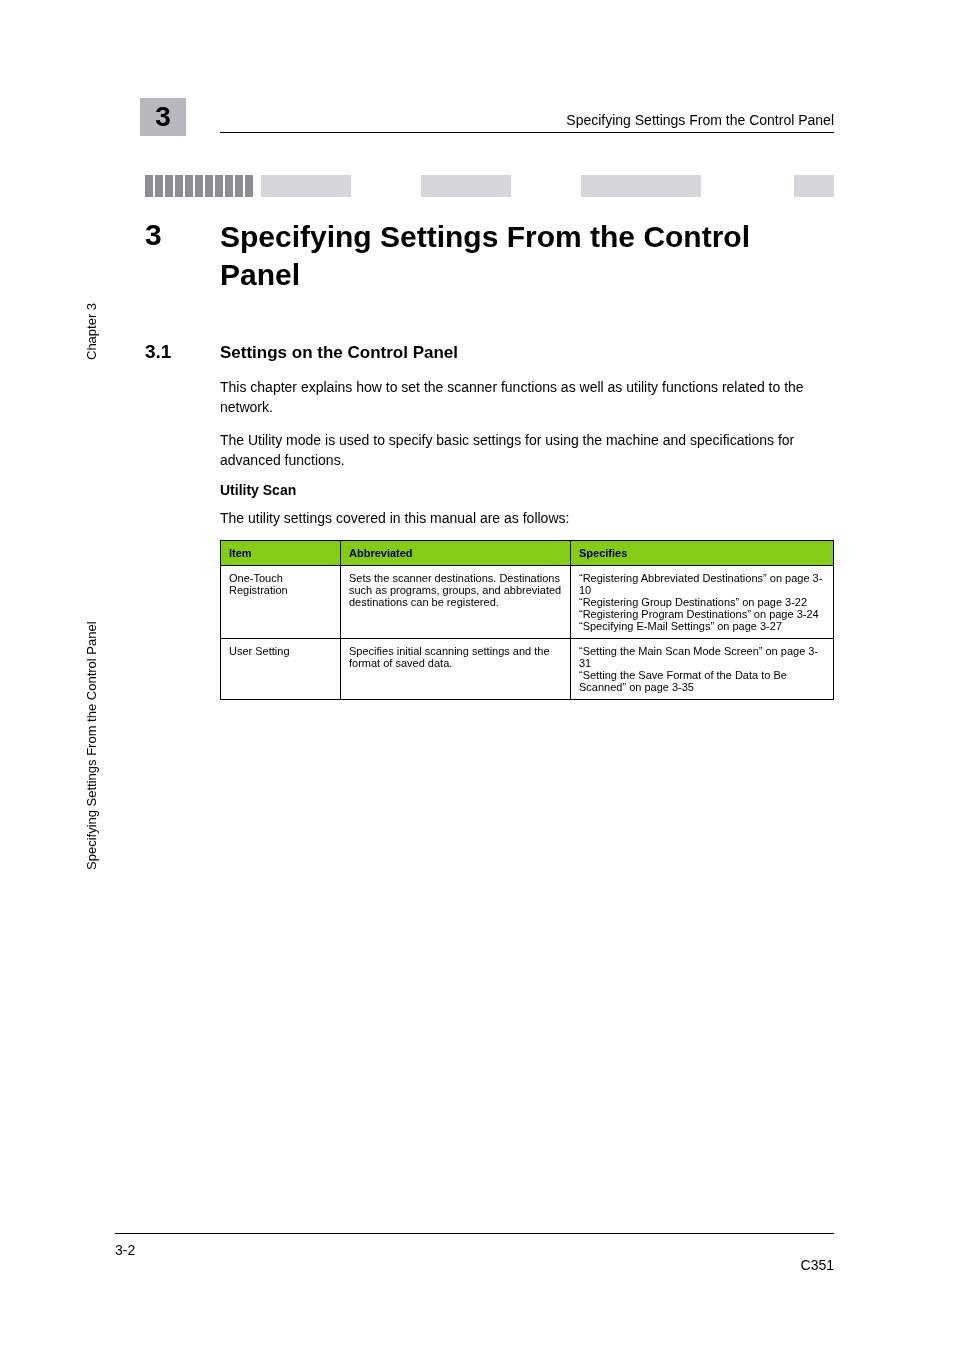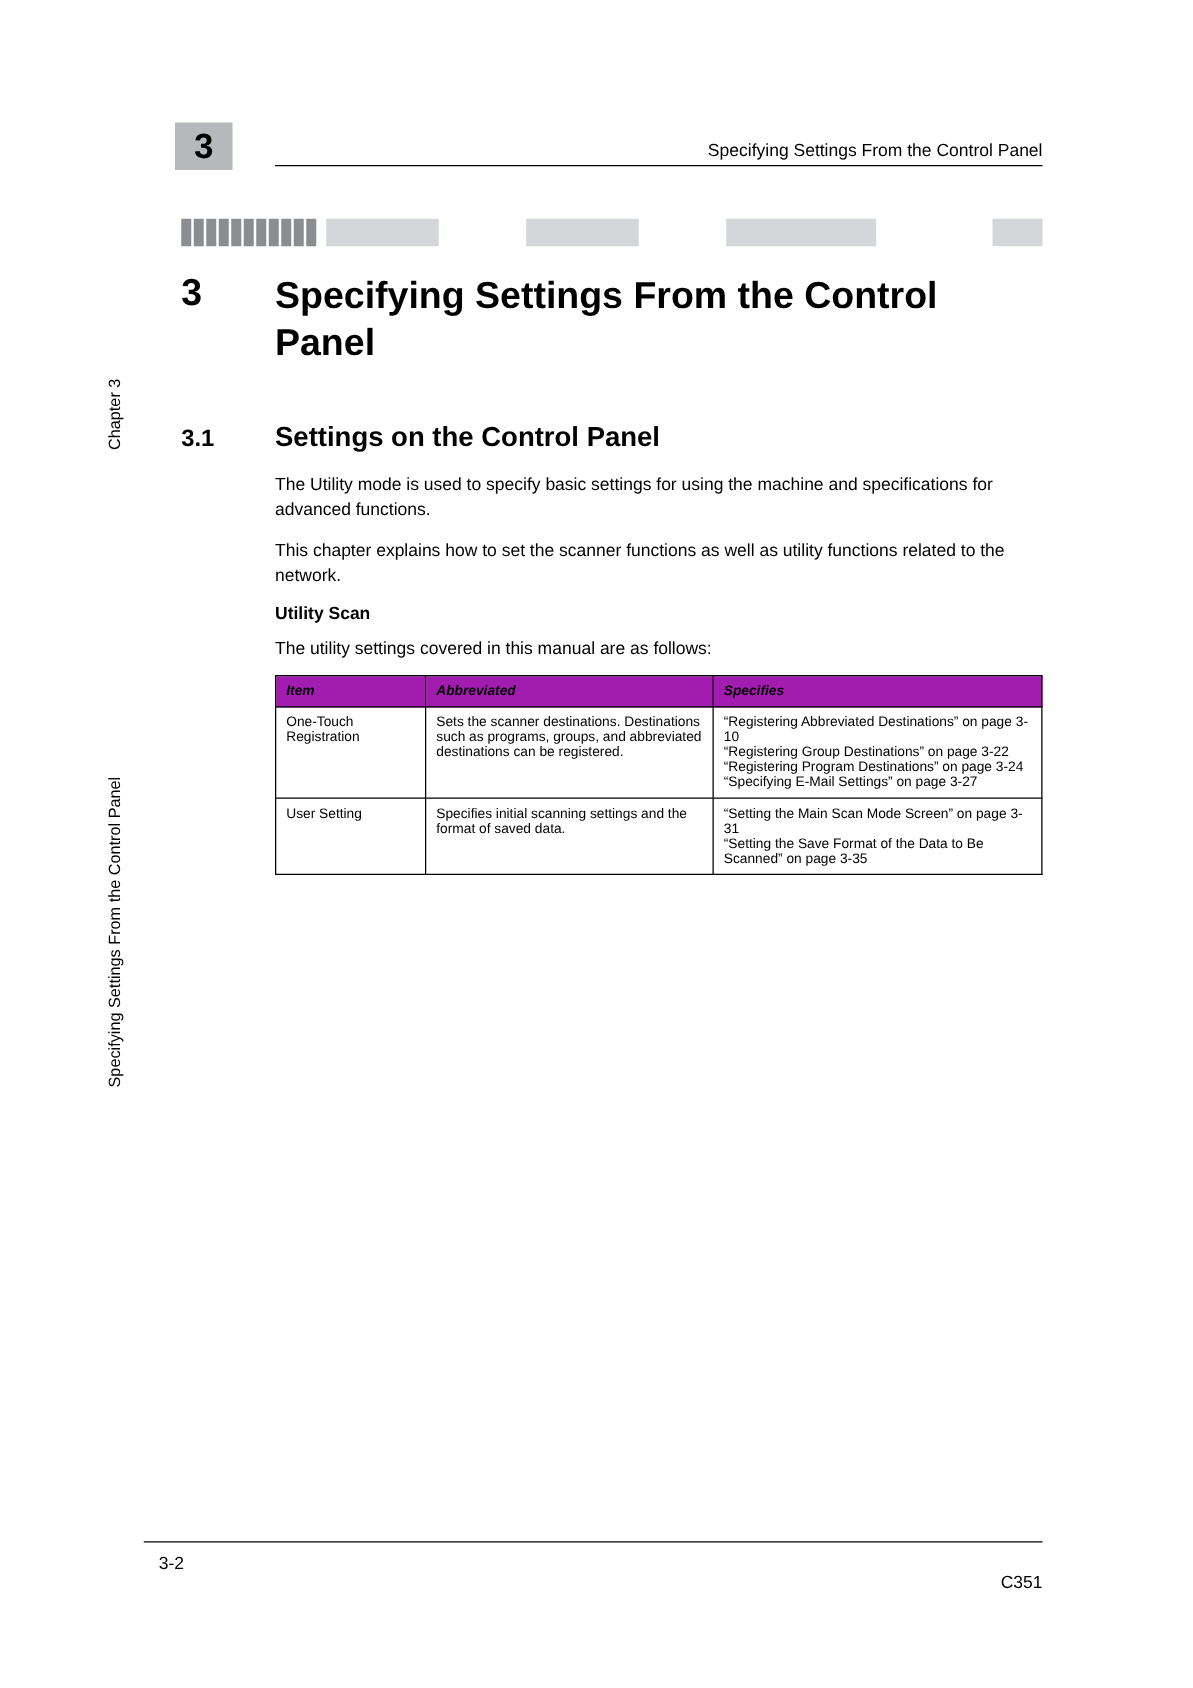--- a/index.html
+++ b/index.html
@@ -59,44 +59,43 @@
     top: 218px;
     left: 145px;
     right: 120px;
   }
   .h1-row { display: flex; align-items: flex-start; }
   .h1-num { font-size: 30px; font-weight: bold; width: 75px; }
   .h1-title { font-size: 30px; font-weight: bold; line-height: 1.25; flex: 1; }
 
   .h2-row { display: flex; align-items: baseline; margin-top: 28px; }
   .h2-num { font-size: 19px; font-weight: bold; width: 75px; margin-top: 20px; }
-  .h2-title { font-size: 22px; font-weight: bold; }
+  .h2-title { font-size: 17px; font-weight: bold; }
 
   .body-block { margin-left: 75px; margin-top: 14px; }
   .body-text { font-size: 14px; line-height: 1.45; margin-bottom: 12px; }
 
   .h3 { font-size: 14px; font-weight: bold; margin-top: 10px; margin-bottom: 10px; }
 
   
   table.spec {
     width: 100%;
     border-collapse: collapse;
     font-size: 11px;
     margin-top: 12px;
   }
   table.spec th, table.spec td {
     border: 1px solid #000;
     padding: 6px 8px;
     text-align: left;
     vertical-align: top;
   }
   table.spec thead th {
-    background: #a21caf;
+    background: #84cc16;
     font-weight: bold;
-    font-style: italic;
   }
   table.spec col.c1 { width: 120px; }
   table.spec col.c2 { width: 230px; }
 
   
   .sidebar-text-upper {
     position: absolute;
     left: 84px;
     top: 360px;
     transform: rotate(-90deg);
@@ -119,21 +118,21 @@
     position: absolute;
     bottom: 116px;
     left: 115px;
     right: 120px;
     height: 1px;
     background: #000;
   }
   .footer-left {
     position: absolute;
     bottom: 92px;
-    left: 127px;
+    left: 115px;
     font-size: 14px;
   }
   .footer-right {
     position: absolute;
     bottom: 77px;
     right: 120px;
     font-size: 14px;
   }
 </style>
 </head>
@@ -177,22 +176,22 @@
       <div class="h1-num">3</div>
       <div class="h1-title">Specifying Settings From the Control Panel</div>
     </div>
 
     <div class="h2-row">
       <div class="h2-num">3.1</div>
       <div class="h2-title">Settings on the Control Panel</div>
     </div>
 
     <div class="body-block">
+      <p class="body-text">This chapter explains how to set the scanner functions as well as utility functions related to the network.</p>
       <p class="body-text">The Utility mode is used to specify basic settings for using the machine and specifications for advanced functions.</p>
-      <p class="body-text">This chapter explains how to set the scanner functions as well as utility functions related to the network.</p>
 
       <div class="h3">Utility Scan</div>
       <p class="body-text">The utility settings covered in this manual are as follows:</p>
 
       <table class="spec">
         <colgroup>
             <col class="c1">
             <col class="c2">
             <col class="c3">
           </colgroup>

